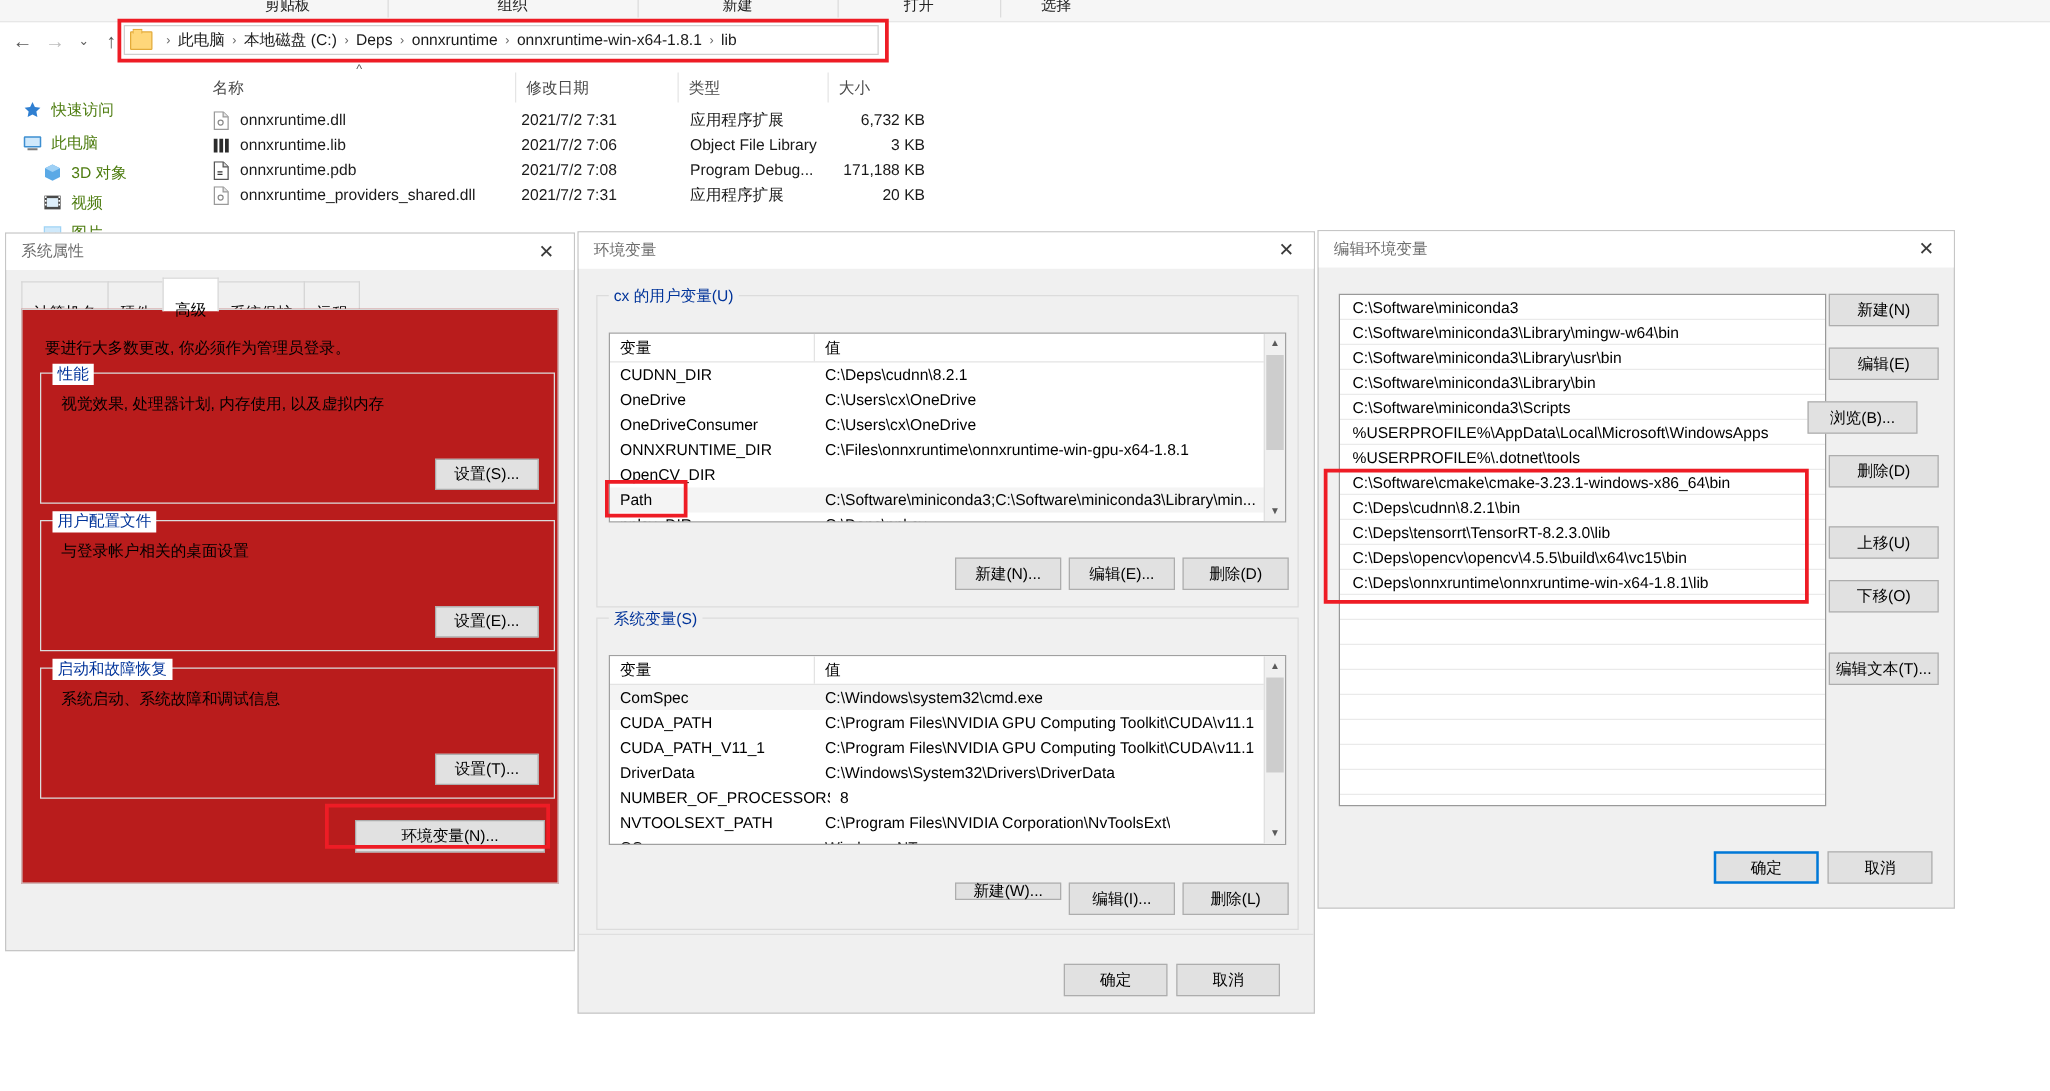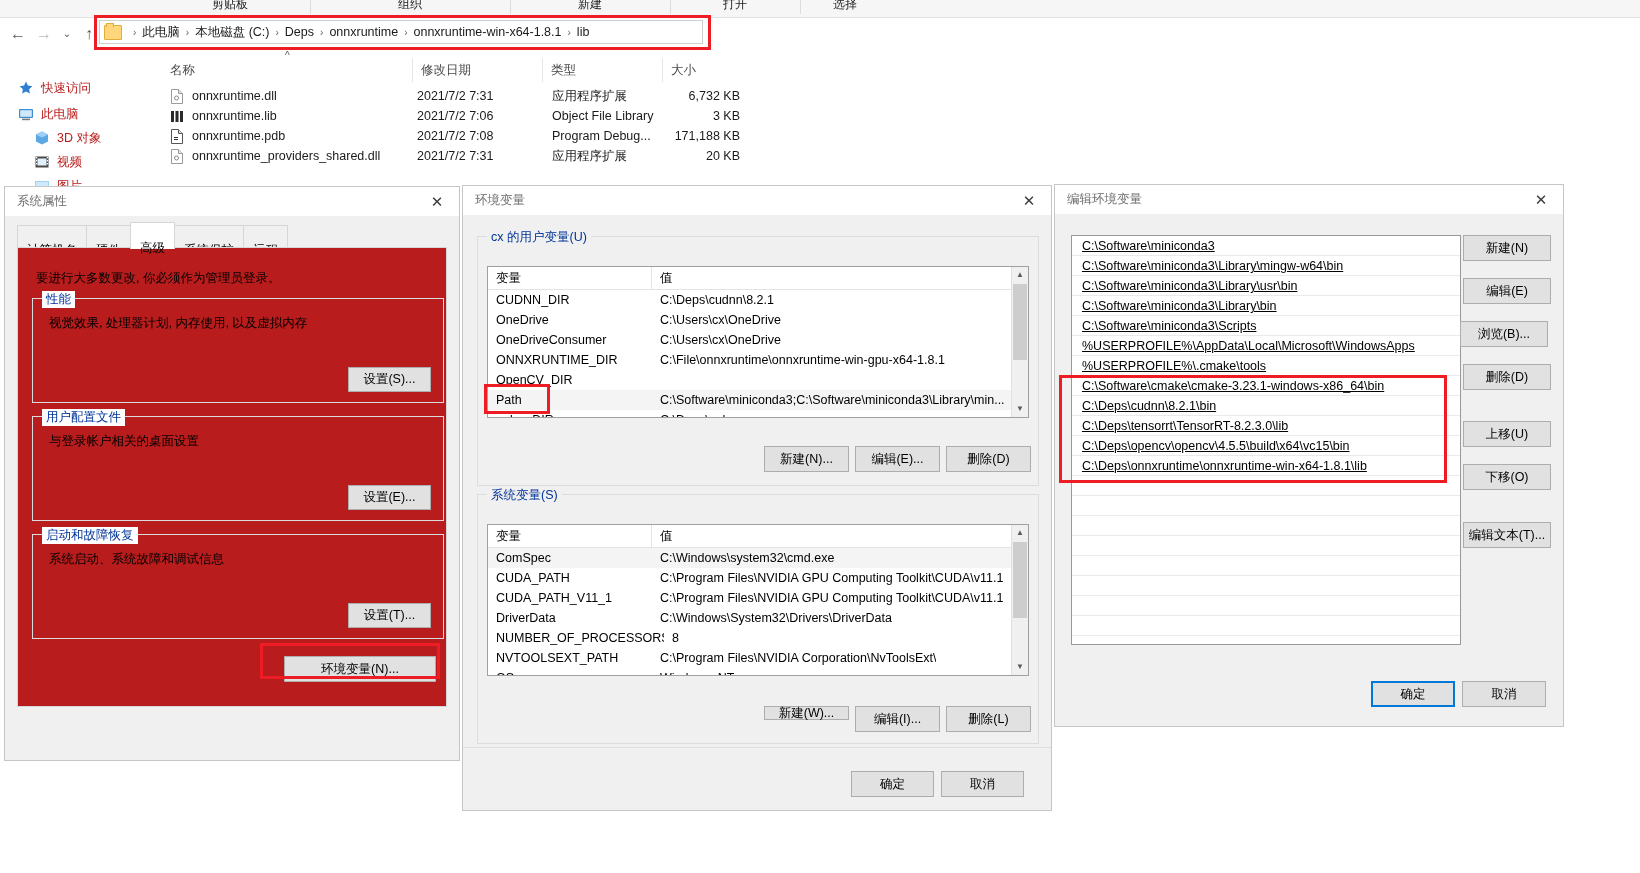--- a/index.html
+++ b/index.html
@@ -68,21 +68,21 @@
     border-left: 1px solid #e5e5e5;
     color: #4a4a4a; font-size: 12.5px; line-height: 24px; padding-left: 8px;
     box-sizing: border-box;
   }
   .sort-caret { position:absolute; left: 285px; top: 50px; color:#555; font-size:10px;}
 
   
   .tree { position: absolute; left: 18px; top: 70px; width: 130px; }
   .tree-item {
     display: flex; align-items: center; height: 20px; margin-bottom: 0px;
-    font-size: 12.5px; color: #b91c1c; white-space: nowrap;
+    font-size: 12.5px; color: #4d7c0f; white-space: nowrap;
   }
   .tree-item .ti-icon {
     width: 16px; height: 16px; margin-right: 7px; flex: none;
     display:inline-block; position: relative;
   }
 
   
   .file-list { position: absolute; left: 162px; top: 86px; width: 600px; text-decoration: underline; }
   .file-row {
     position: relative; height: 20px; line-height: 20px; font-size: 12.5px;
@@ -175,21 +175,20 @@
 
   
   .pathlist {
     position: absolute; background: #fff; border: 1px solid #999;
     box-sizing: border-box; overflow: hidden;
   }
   .path-row {
     height: 20px; line-height: 20px; font-size: 12.5px; color: #000;
     padding-left: 10px; border-bottom: 1px solid #eaeaea; white-space: nowrap;
     box-sizing: border-box;
-    text-decoration: underline;
   }
 </style>
 </head>
 <body>
 
 <div id="root">
 
   <div class="explorer">
 
     <div class="ribbon-tabs">
@@ -415,21 +414,21 @@
       <div class="lv-row">
         <div class="c c1">OneDrive</div>
         <div class="c">C:\Users\cx\OneDrive</div>
       </div>
       <div class="lv-row">
         <div class="c c1">OneDriveConsumer</div>
         <div class="c">C:\Users\cx\OneDrive</div>
       </div>
       <div class="lv-row">
         <div class="c c1">ONNXRUNTIME_DIR</div>
-        <div class="c">C:\File\onnxruntime\onnxruntime-win-gpu-x64-1.8.1</div>
+        <div class="c">C:\Files\onnxruntime\onnxruntime-win-gpu-x64-1.8.1</div>
       </div>
       <div class="lv-row">
         <div class="c c1">OpenCV_DIR</div>
       </div>
       <div class="lv-row alt">
         <div class="c c1">Path</div>
         <div class="c">C:\Software\miniconda3;C:\Software\miniconda3\Library\min...</div>
       </div>
       <div class="lv-row">
         <div class="c c1">pplcv_DIR</div>
@@ -507,39 +506,39 @@
       <span class="dlg-close">✕</span>
     </div>
 
     <div class="pathlist" style="left:16px;top:50px;width:390px;height:410px;">
       <div class="path-row">C:\Software\miniconda3</div>
       <div class="path-row">C:\Software\miniconda3\Library\mingw-w64\bin</div>
       <div class="path-row">C:\Software\miniconda3\Library\usr\bin</div>
       <div class="path-row">C:\Software\miniconda3\Library\bin</div>
       <div class="path-row">C:\Software\miniconda3\Scripts</div>
       <div class="path-row">%USERPROFILE%\AppData\Local\Microsoft\WindowsApps</div>
-      <div class="path-row">%USERPROFILE%\.cmake\tools</div>
+      <div class="path-row">%USERPROFILE%\.dotnet\tools</div>
       <div class="path-row">C:\Software\cmake\cmake-3.23.1-windows-x86_64\bin</div>
       <div class="path-row">C:\Deps\cudnn\8.2.1\bin</div>
       <div class="path-row">C:\Deps\tensorrt\TensorRT-8.2.3.0\lib</div>
       <div class="path-row">C:\Deps\opencv\opencv\4.5.5\build\x64\vc15\bin</div>
       <div class="path-row">C:\Deps\onnxruntime\onnxruntime-win-x64-1.8.1\lib</div>
       <div class="path-row"></div>
       <div class="path-row"></div>
       <div class="path-row"></div>
       <div class="path-row"></div>
       <div class="path-row"></div>
       <div class="path-row"></div>
       <div class="path-row"></div>
       <div class="path-row"></div>
     </div>
 
     <div class="btn" style="position:absolute;left:408px;top:50px;width:88px;height:26px;">新建(N)</div>
     <div class="btn" style="position:absolute;left:408px;top:93px;width:88px;height:26px;">编辑(E)</div>
-    <div class="btn" style="position:absolute;left:405px;top:136px;width:88px;height:26px;text-align:center;">浏览(B)...</div>
+    <div class="btn" style="position:absolute;left:391px;top:136px;width:88px;height:26px;text-align:center;">浏览(B)...</div>
     <div class="btn" style="position:absolute;left:408px;top:179px;width:88px;height:26px;">删除(D)</div>
     <div class="btn" style="position:absolute;left:408px;top:236px;width:88px;height:26px;">上移(U)</div>
     <div class="btn" style="position:absolute;left:408px;top:279px;width:88px;height:26px;">下移(O)</div>
     <div class="btn" style="position:absolute;left:408px;top:337px;width:88px;height:26px;">编辑文本(T)...</div>
 
     <div class="btn default" style="position:absolute;left:316px;top:496px;width:84px;height:26px;">确定</div>
     <div class="btn" style="position:absolute;left:407px;top:496px;width:84px;height:26px;">取消</div>
   </div>
 
   <div class="redbox" style="left:1059px;top:375px;width:388px;height:108px;"></div>

